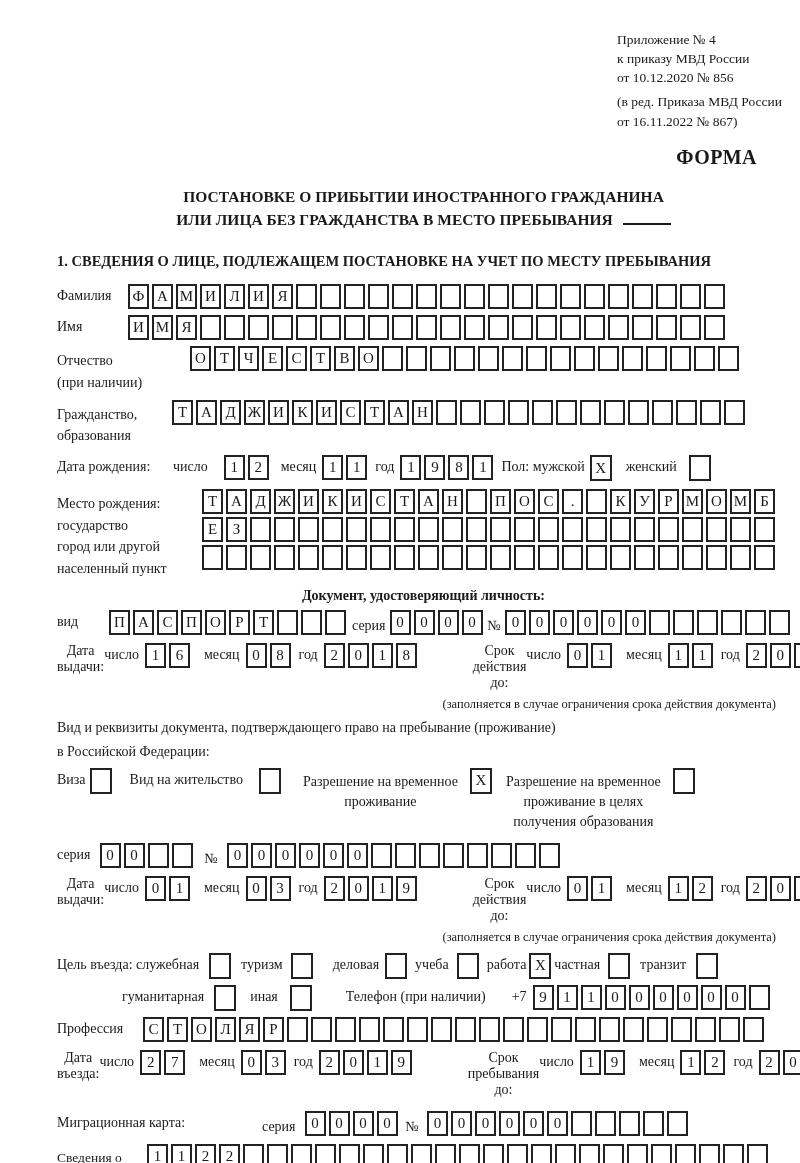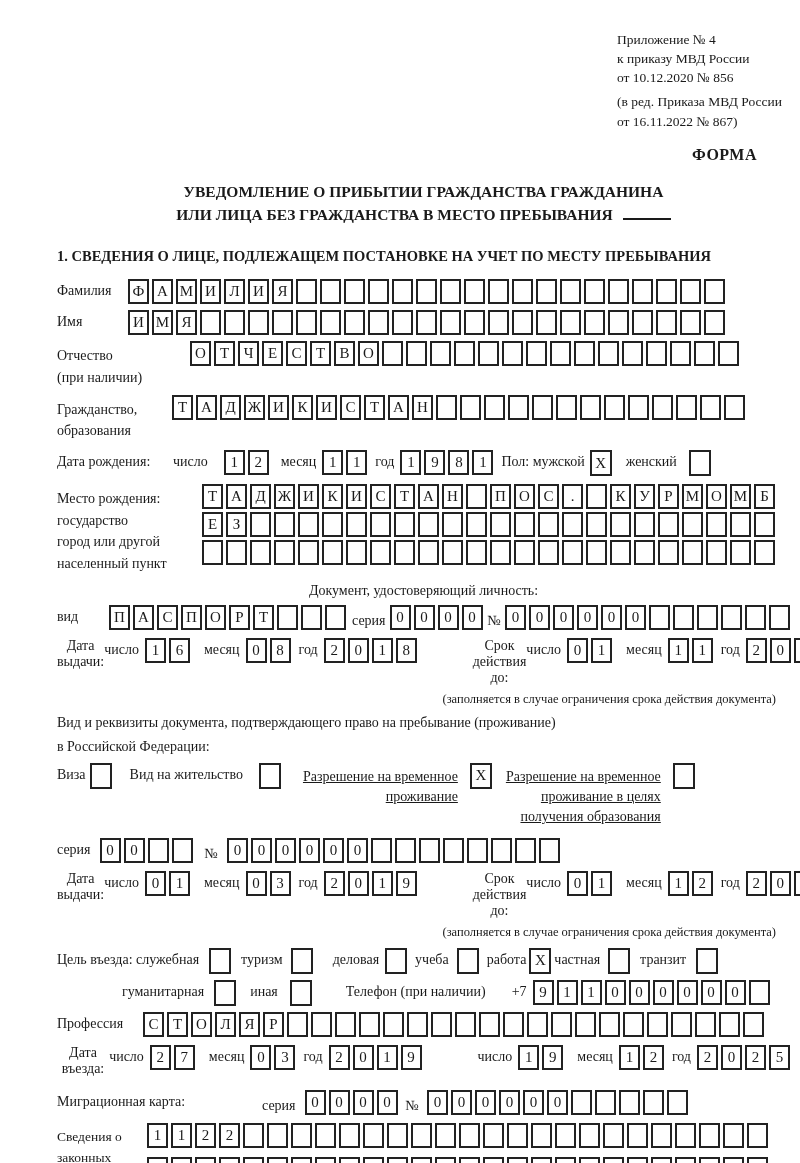--- a/index.html
+++ b/index.html
@@ -6,21 +6,21 @@
   html,body { background:#ffffff; }
   .page {
     position:relative; width:800px; height:1163px; overflow:hidden;
     background:#ffffff; color:#1a1a1a;
     font-family:"Liberation Serif","DejaVu Serif",serif; font-size:14px;
     padding:30px 10px 10px 57px;
     border-radius:8px;
   }
   .hdr-right { margin-left:560px; font-size:13.5px; line-height:1.42; white-space:nowrap; }
   .hdr-gap { height:5px; }
-  .forma { text-align:right; padding-right:33px; font-weight:bold; font-size:16px; margin-top:15px; letter-spacing:.5px; }
+  .forma { text-align:right; padding-right:33px; font-weight:bold; font-size:20px; margin-top:15px; letter-spacing:.5px; }
   .title { text-align:center; font-weight:bold; font-size:15.5px; margin-top:16px; line-height:1.5; }
   .blank-line { display:inline-block; width:48px; border-bottom:2px solid #1a1a1a; margin-left:10px; vertical-align:baseline; }
   .sec-heading { font-weight:bold; font-size:14.5px; margin-top:22px; white-space:nowrap; }
 
   .row { display:flex; align-items:flex-start; margin-top:6px; flex-wrap:nowrap; }
   .lbl { flex:none; padding-top:4px; }
   .lbl-lines div { line-height:1.55; }
   .cells { display:flex; gap:3px; flex:none; }
   .cell {
     width:21px; height:25px; border:2px solid #222; flex:none;
@@ -30,50 +30,50 @@
   .cb {
     width:22px; height:26px; border:2px solid #222; flex:none;
     display:inline-flex; align-items:center; justify-content:center;
     font-size:15px; background:#fff;
   }
   .w71 { width:71px; } .w133 { width:133px; } .w115 { width:115px; } .w145 { width:145px; }
   .w52 { width:52px; } .w86 { width:86px; } .w90 { width:90px; font-size:13.5px; }
   .stack { display:flex; flex-direction:column; gap:3px; }
   .stack-loose { display:flex; flex-direction:column; gap:9px; }
   .inline-lbl { padding-top:4px; flex:none; }
-  .doc-heading { text-align:center; font-weight:normal; font-size:14px; margin-top:8px; }
+  .doc-heading { text-align:center; font-weight:bold; font-size:14px; margin-top:8px; }
   .dategrp { display:flex; align-items:flex-start; }
   .dlbl { padding:4px 6px 0 0; flex:none; }
   .datecol { display:flex; flex-direction:row; }
   .datecol .grp-title { text-align:center; margin-bottom:3px; }
   .two-col { display:flex; margin-top:8px; }
   .note { font-size:12.5px; text-align:right; padding-right:14px; margin-top:3px; }
   .cb-item { display:flex; align-items:flex-start; flex:none; }
   .cb-item .cb { margin-left:8px; }
-  .cb-multiline { text-align:right; line-height:1.45;text-decoration:underline; }
+  .cb-multiline { text-align:center; line-height:1.45; }
   .mt14 { margin-top:14px; } .mt10 { margin-top:10px; } .mt8 { margin-top:8px; }
 </style>
 </head>
 <body>
 
 <div class="page">
 
   <div class="hdr-right">
     <div>Приложение № 4</div>
     <div>к приказу МВД России</div>
     <div>от 10.12.2020 № 856</div>
     <div class="hdr-gap"></div>
     <div>(в ред. Приказа МВД России</div>
     <div>от 16.11.2022 № 867)</div>
   </div>
 
   <div class="forma">ФОРМА</div>
 
   <div class="title">
-    <div>УВЕДОМЛЕНИЕ О ПРИБЫТИИ ГРАЖДАНСТВА ГРАЖДАНИНА</div>
+    <div>ПОСТАНОВКЕ О ПРИБЫТИИ ИНОСТРАННОГО ГРАЖДАНИНА</div>
     <div>
       <span>ИЛИ ЛИЦА БЕЗ ГРАЖДАНСТВА В МЕСТО ПРЕБЫВАНИЯ</span><span class="blank-line"></span>
     </div>
   </div>
 
   <div class="sec-heading">1. СВЕДЕНИЯ О ЛИЦЕ, ПОДЛЕЖАЩЕМ ПОСТАНОВКЕ НА УЧЕТ ПО МЕСТУ ПРЕБЫВАНИЯ</div>
 
   <div class="row mt14">
     <div class="lbl w71">Фамилия</div>
     <div class="cells">
@@ -594,20 +594,21 @@
         <span class="dlbl" style="margin-left:8px">год</span>
         <div class="cells">
             <div class="cell">2</div>
             <div class="cell">0</div>
             <div class="cell">1</div>
             <div class="cell">9</div>
           </div>
       </div>
     </div>
     <div class="datecol" style="margin-left:56px">
+      <div class="grp-title">Срок пребывания до:</div>
       <div class="dategrp">
         <span class="dlbl">число</span>
         <div class="cells">
             <div class="cell">1</div>
             <div class="cell">9</div>
           </div>
         <span class="dlbl" style="margin-left:14px">месяц</span>
         <div class="cells">
             <div class="cell">1</div>
             <div class="cell">2</div>

